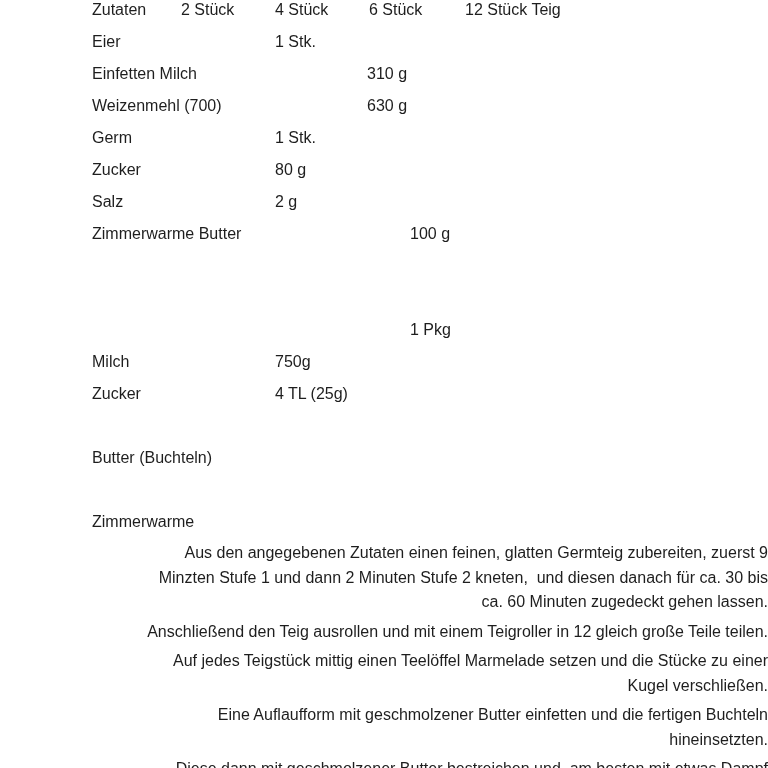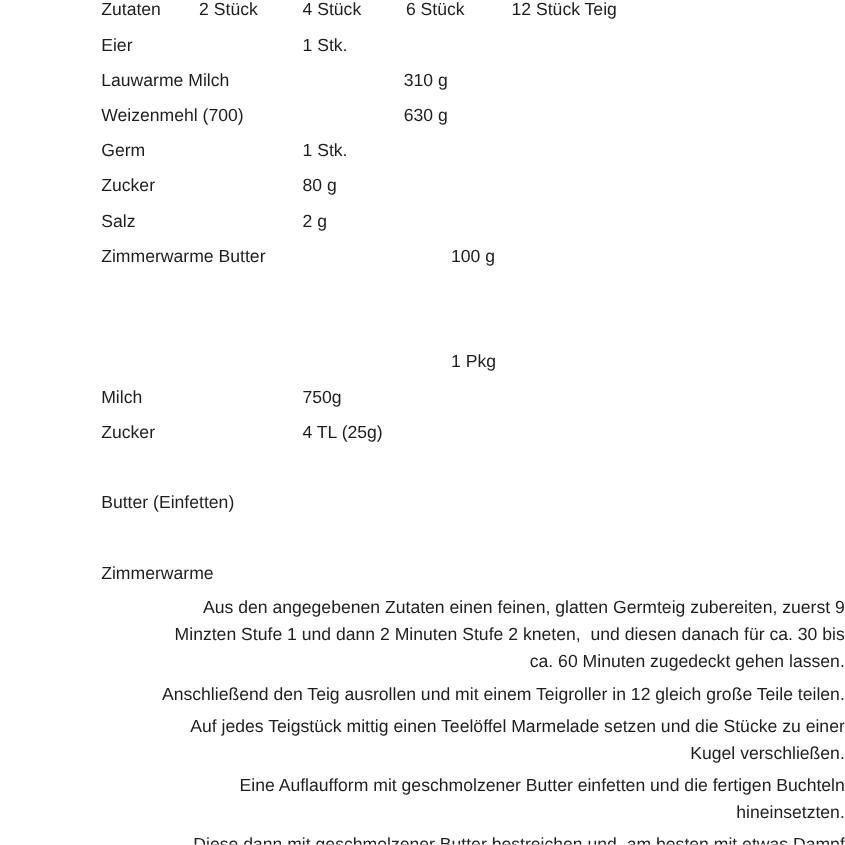--- a/index.html
+++ b/index.html
@@ -31,21 +31,21 @@
       <span style="left:277px">6 Stück</span>
       <span style="left:373px">12 Stück Teig</span>
     </div>
 
     <div class="trow" style="top:32px">
       <span style="left:0">Eier</span>
       <span style="left:183px">1 Stk.</span>
     </div>
 
     <div class="trow" style="top:64px">
-      <span style="left:0">Lauwarme Milch</span>
+      <span style="left:0">Einfetten Milch</span>
       <span style="left:275px">310 g</span>
     </div>
 
     <div class="trow" style="top:96px">
       <span style="left:0">Weizenmehl (700)</span>
       <span style="left:275px">630 g</span>
     </div>
 
     <div class="trow" style="top:128px">
       <span style="left:0">Germ</span>
@@ -76,21 +76,21 @@
       <span style="left:0">Milch</span>
       <span style="left:183px">750g</span>
     </div>
 
     <div class="trow" style="top:384px">
       <span style="left:0">Zucker</span>
       <span style="left:183px">4 TL (25g)</span>
     </div>
 
     <div class="trow" style="top:448px">
-      <span style="left:0">Butter (Einfetten)</span>
+      <span style="left:0">Butter (Buchteln)</span>
     </div>
 
     <div class="trow" style="top:512px">
       <span style="left:0">Zimmerwarme</span>
     </div>
 
     <div class="paras" style="top:541px">
       <p>Aus den angegebenen Zutaten einen feinen, glatten Germteig zubereiten, zuerst 9
 Minzten Stufe 1 und dann 2 Minuten Stufe 2 kneten,  und diesen danach für ca. 30 bis
 ca. 60 Minuten zugedeckt gehen lassen.</p>

